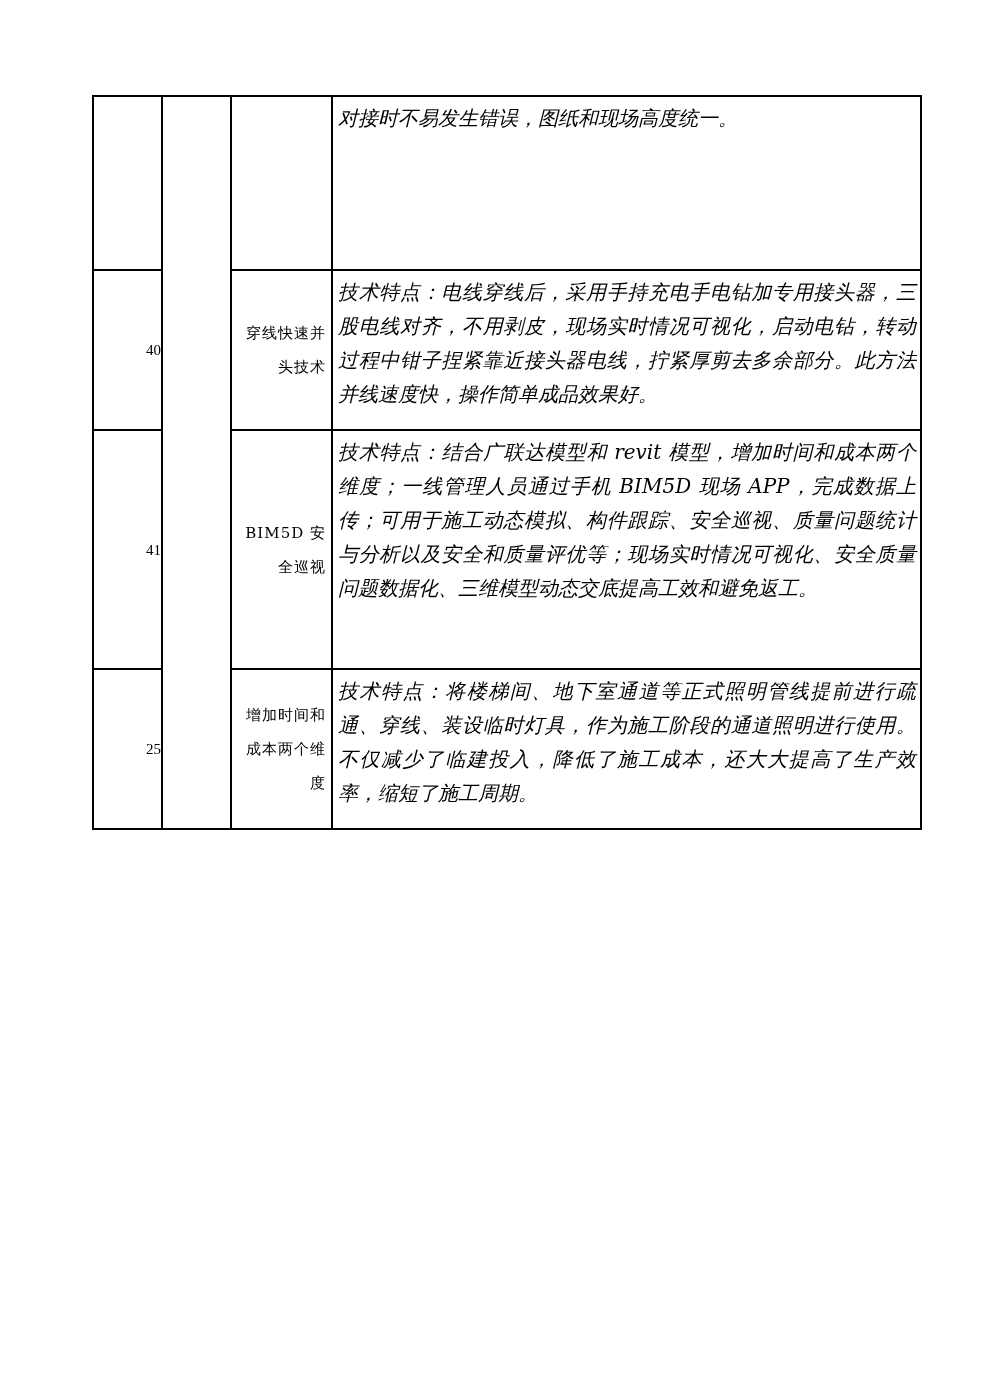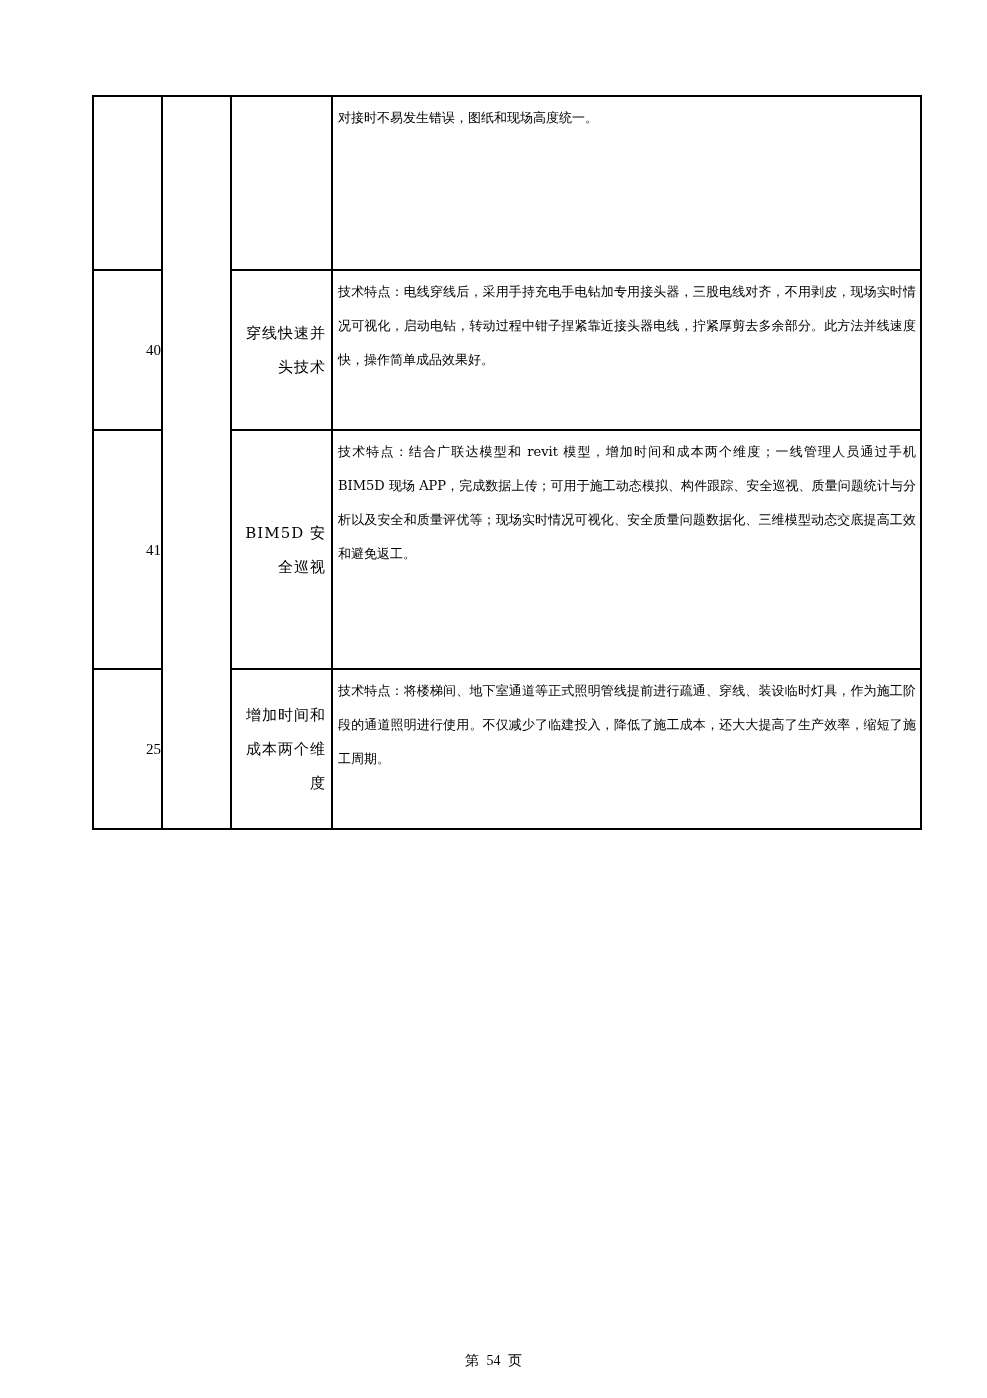--- a/index.html
+++ b/index.html
@@ -50,22 +50,23 @@
       text-align: right;
       letter-spacing: 1px;
     }
     td.desc {
       vertical-align: top !important;
       padding: 4px 4px 0 5px !important;
       text-align: justify;
     }
     .desc-text {
       display: block;
-      font-size: 13px;
+      font-size: 20px;
       line-height: 34px;
+      font-style: italic;
     }
 
     tr.row-cont { height: 174px; }
     tr.row-40 { height: 160px; }
     tr.row-41 { height: 239px; }
     tr.row-42 { height: 160px; }
 
     .footer {
       position: absolute;
       left: 0;
@@ -115,15 +116,14 @@
       <tr class="row-42">
         <td class="num">25</td>
         <td class="name">增加时间和成本两个维度</td>
         <td class="desc">
           <span class="desc-text">技术特点：将楼梯间、地下室通道等正式照明管线提前进行疏通、穿线、装设临时灯具，作为施工阶段的通道照明进行使用。不仅减少了临建投入，降低了施工成本，还大大提高了生产效率，缩短了施工周期。</span>
         </td>
       </tr>
     </tbody>
   </table>
 
-  <div class="footer">第 54 页</div>
 
 </div>
 
 </body></html>

